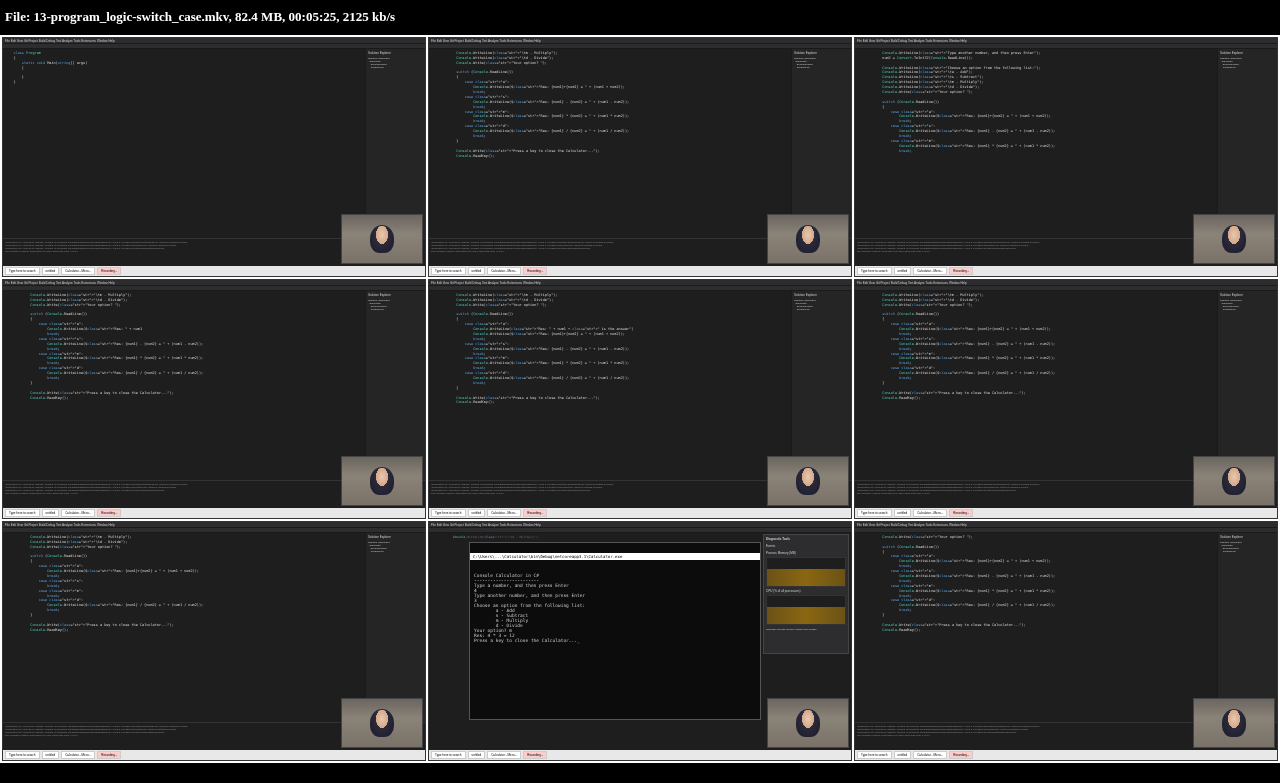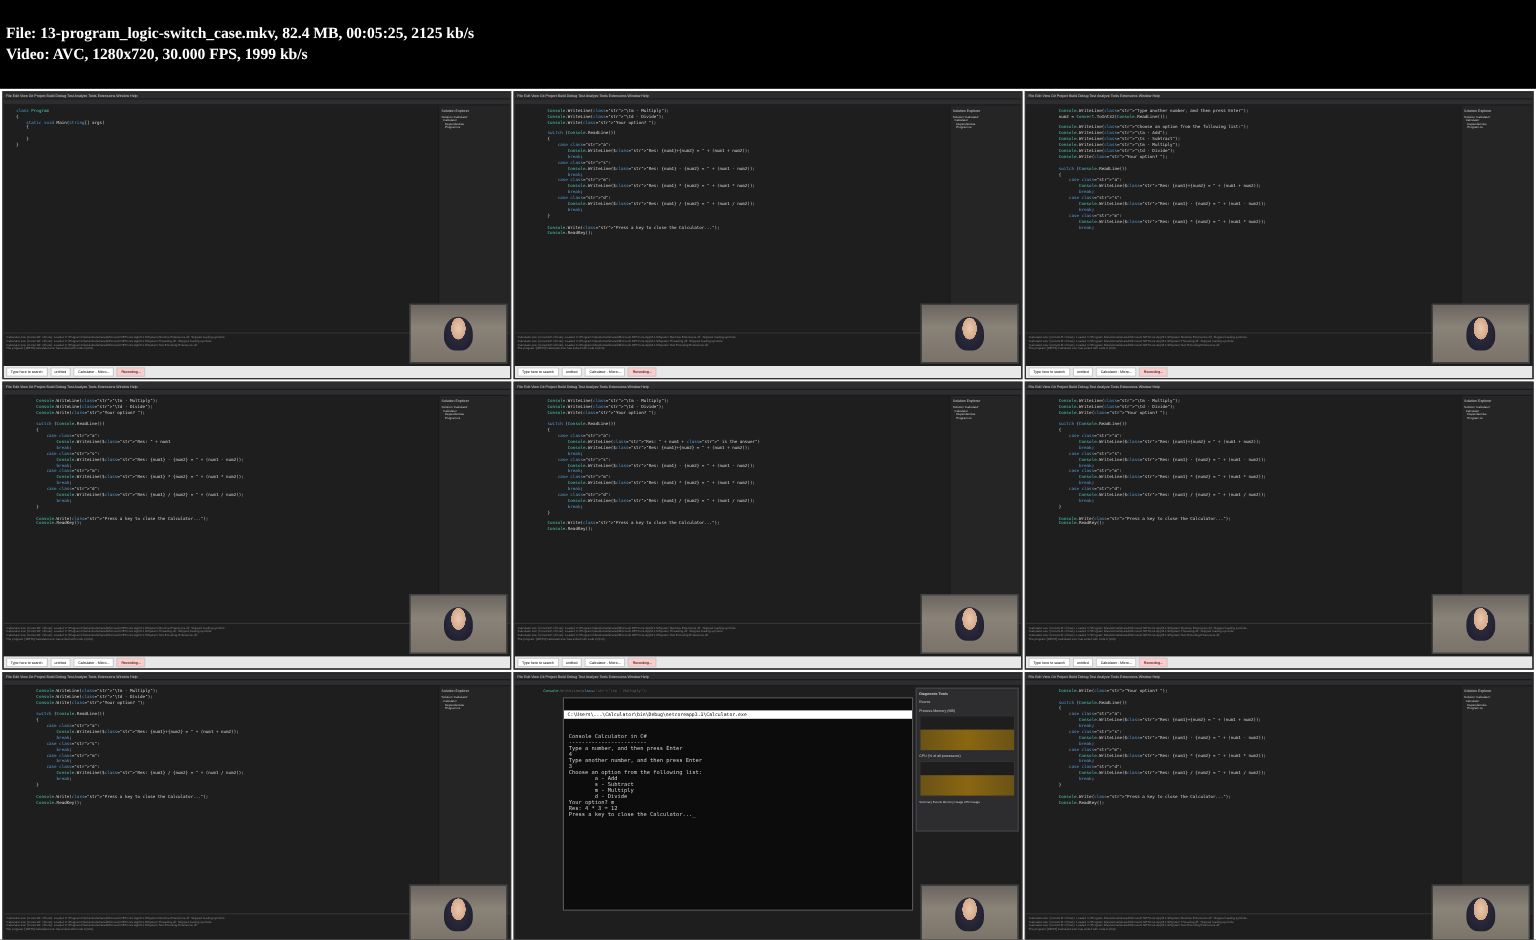--- a/index.html
+++ b/index.html
@@ -6,21 +6,21 @@
 body {
   background: #000;
   font-family: 'Segoe UI', Arial, sans-serif;
   width: 1280px;
   height: 783px;
   overflow: hidden;
 }
 .header {
   background: #000;
   color: #fff;
-  padding: 20px 5px;
+  padding: 9px 5px;
   font-family: Georgia, 'Times New Roman', serif;
   font-weight: bold;
   font-size: 13px;
   line-height: 1.3;
 }
 .grid {
   display: grid;
   grid-template-columns: repeat(3, 1fr);
   grid-template-rows: repeat(3, 1fr);
   gap: 2px;
@@ -168,21 +168,20 @@
   height: 60%;
   background: linear-gradient(90deg, #8b6914 0%, #b8860b 50%, #8b6914 100%);
   opacity: 0.7;
 }
 </style>
 </head>
 <body>
 
 <div class="header">
   <div>File: 13-program_logic-switch_case.mkv, 82.4 MB, 00:05:25, 2125 kb/s</div>
-  <div>Video: AVC, 1280x720, 30.000 FPS, 1999 kb/s</div>
 </div>
 
 <div class="grid">
 
   <div class="thumb">
     <div class="vs-menubar">File  Edit  View  Git  Project  Build  Debug  Test  Analyze  Tools  Extensions  Window  Help</div>
     <div class="vs-toolbar"></div>
     <div class="vs-body">
       <div class="vs-editor">    <span class="kw">class</span> <span class="type">Program</span>
     {

